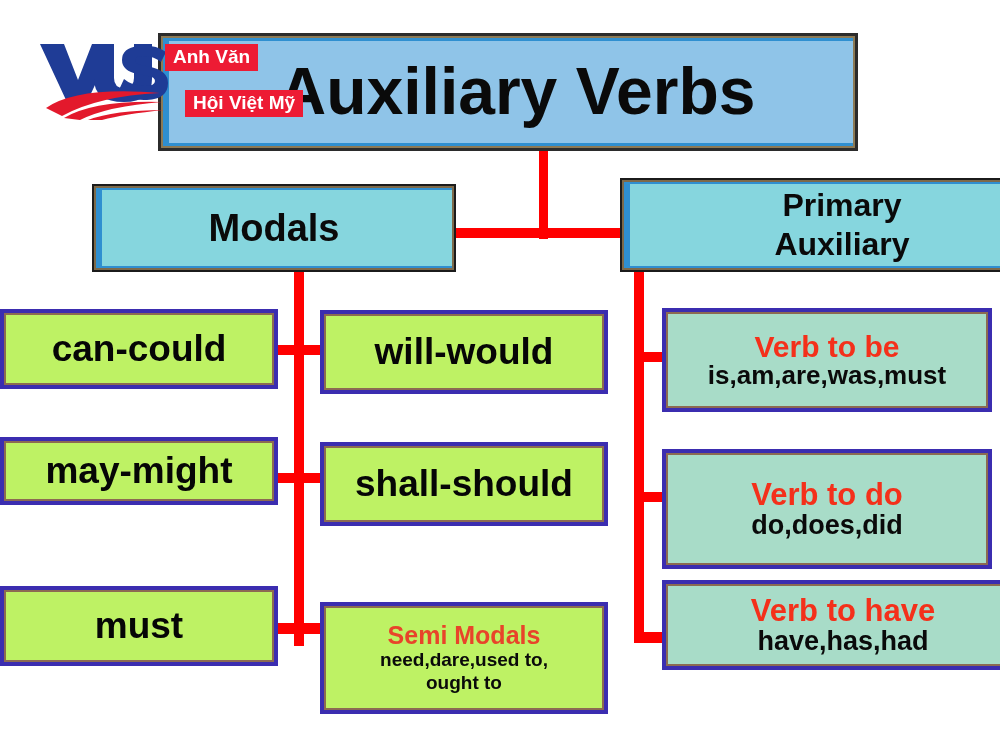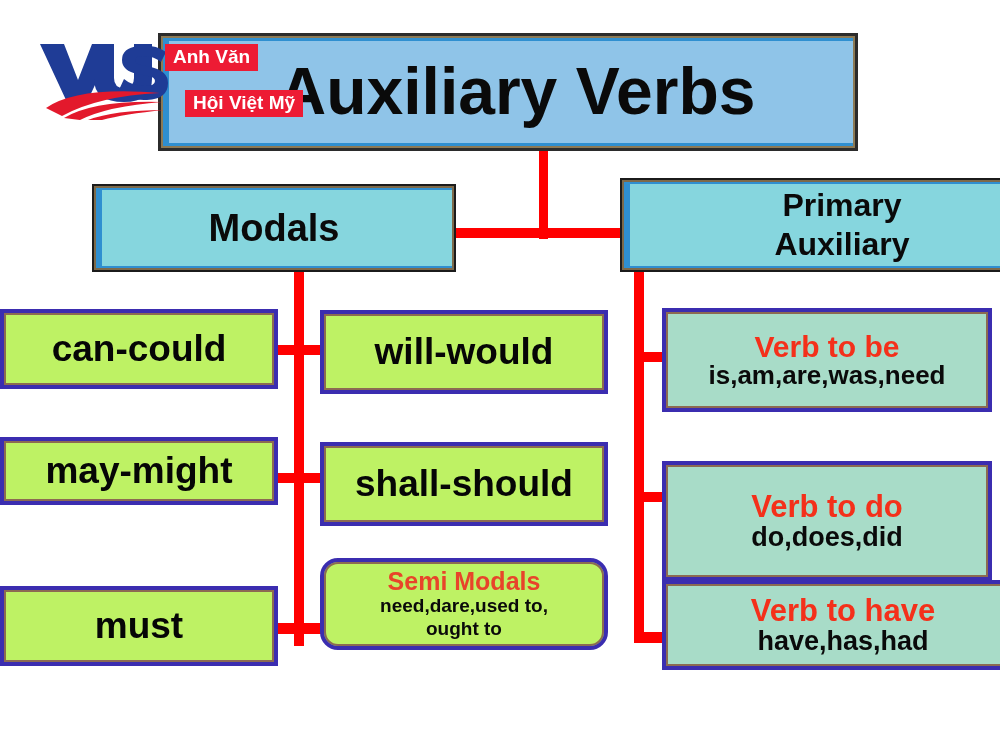--- a/index.html
+++ b/index.html
@@ -205,37 +205,37 @@
   </div>
 
   <div class="box leaf-box" style="left:320px; top:310px; width:288px; height:84px;">
     <span class="leaf-text">will-would</span>
   </div>
 
   <div class="box leaf-box" style="left:320px; top:442px; width:288px; height:84px;">
     <span class="leaf-text">shall-should</span>
   </div>
 
-  <div class="box leaf-box" style="left:320px; top:558px; width:288px; height:92px;border-radius:18px;">
+  <div class="box leaf-box" style="left:320px; top:602px; width:288px; height:112px;">
     <span class="semi-head">Semi Modals</span>
     <span class="semi-sub">need,dare,used to,</span>
     <span class="semi-sub">ought to</span>
   </div>
 
   <div class="conn" style="left:634px; top:268px; width:10px; height:374px;"></div>
   <div class="conn" style="left:640px; top:352px; width:30px; height:10px;"></div>
   <div class="conn" style="left:640px; top:492px; width:30px; height:10px;"></div>
   <div class="conn" style="left:634px; top:632px; width:40px; height:11px;"></div>
 
   <div class="box mint-box be" style="left:662px; top:308px; width:330px; height:104px;">
     <span class="head-red">Verb to be</span>
-    <span class="sub-black">is,am,are,was,need</span>
-  </div>
-
-  <div class="box mint-box" style="left:662px; top:449px; width:330px; height:120px;margin-top:12px;">
+    <span class="sub-black">is,am,are,was,must</span>
+  </div>
+
+  <div class="box mint-box" style="left:662px; top:449px; width:330px; height:120px;">
     <span class="head-red">Verb to do</span>
     <span class="sub-black">do,does,did</span>
   </div>
 
   <div class="box mint-box" style="left:662px; top:580px; width:362px; height:90px;">
     <span class="head-red">Verb to have</span>
     <span class="sub-black">have,has,had</span>
   </div>
 
 </div>

